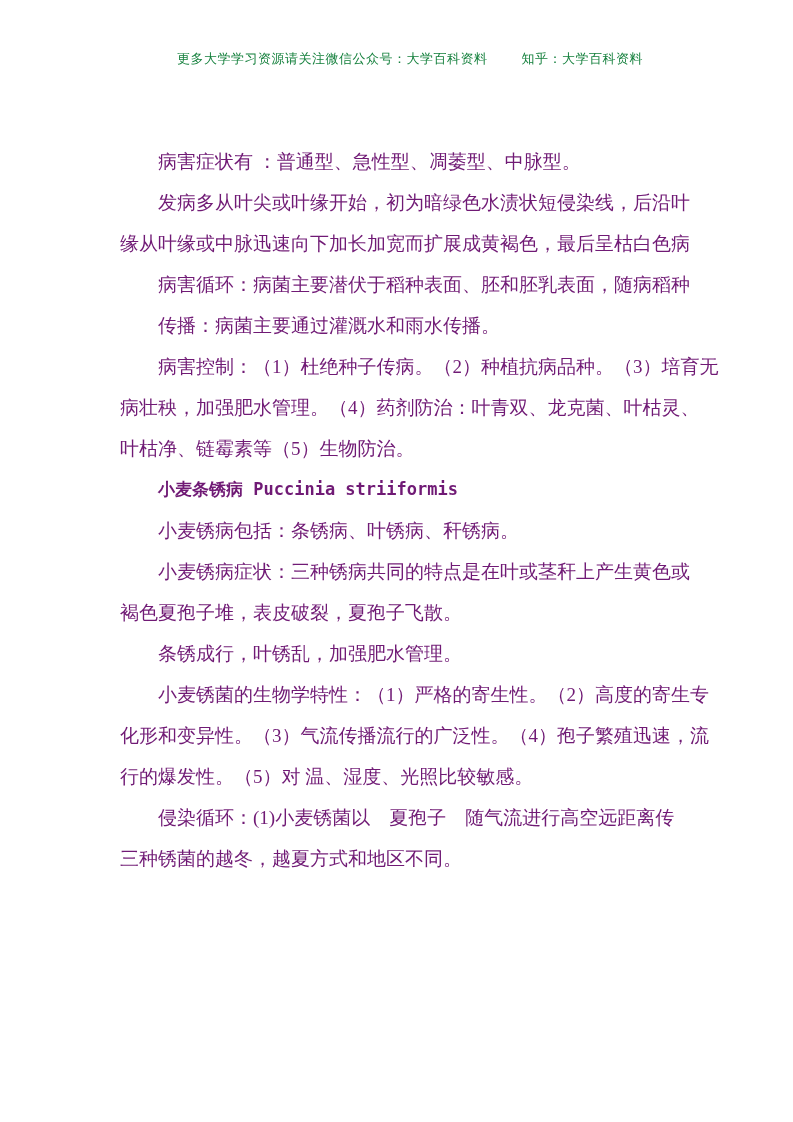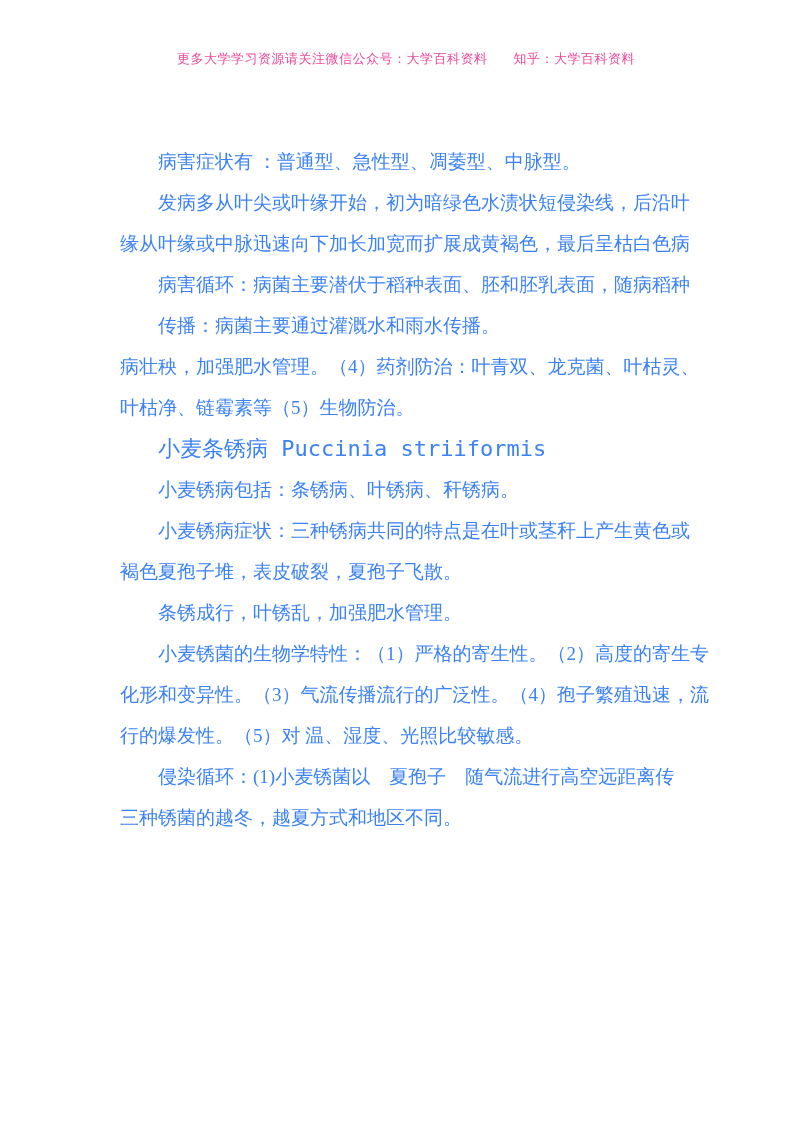--- a/index.html
+++ b/index.html
@@ -14,68 +14,69 @@
     background: #ffffff;
     overflow: hidden;
     font-family: "Liberation Serif", "DejaVu Serif", serif;
     color: #1c1c1c;
   }
   .page-header {
     position: absolute;
     top: 50px;
     left: 177px;
     display: flex;
-    gap: 26px;
+    gap: 34px;
     font-size: 13px;
-    color: #ec4899;
+    color: #15803d;
     letter-spacing: 0.5px;
     white-space: nowrap;
   }
   .doc-body {
     position: absolute;
     top: 141px;
     left: 120px;
     width: 565px;
   }
   .doc-line {
     height: 41px;
     display: flex;
     align-items: center;
     font-size: 19px;
     letter-spacing: 0px;
     white-space: pre;
-    color: #3b82f6;
+    color: #701a75;
   }
   .doc-line.indent {
     padding-left: 38px;
   }
   .doc-line.flush {
     padding-left: 0;
   }
   .doc-line.heading {
     padding-left: 38px;
-    font-weight: normal;
+    font-weight: bold;
     font-family: "DejaVu Sans Mono", "Liberation Serif", serif;
-    font-size: 22px;
+    font-size: 17px;
   }
 </style>
 </head>
 <body>
 
 <div class="page">
   <div class="page-header">
     <span>更多大学学习资源请关注微信公众号：大学百科资料</span>
     <span>知乎：大学百科资料</span>
   </div>
   <div class="doc-body">
       <div class="doc-line indent">病害症状有 ：普通型、急性型、凋萎型、中脉型。</div>
       <div class="doc-line indent">发病多从叶尖或叶缘开始，初为暗绿色水渍状短侵染线，后沿叶</div>
       <div class="doc-line flush">缘从叶缘或中脉迅速向下加长加宽而扩展成黄褐色，最后呈枯白色病</div>
       <div class="doc-line indent">病害循环：病菌主要潜伏于稻种表面、胚和胚乳表面，随病稻种</div>
       <div class="doc-line indent">传播：病菌主要通过灌溉水和雨水传播。</div>
+      <div class="doc-line indent">病害控制：（1）杜绝种子传病。（2）种植抗病品种。（3）培育无</div>
       <div class="doc-line flush">病壮秧，加强肥水管理。（4）药剂防治：叶青双、龙克菌、叶枯灵、</div>
       <div class="doc-line flush">叶枯净、链霉素等（5）生物防治。</div>
       <div class="doc-line heading">小麦条锈病 Puccinia striiformis</div>
       <div class="doc-line indent">小麦锈病包括：条锈病、叶锈病、秆锈病。</div>
       <div class="doc-line indent">小麦锈病症状：三种锈病共同的特点是在叶或茎秆上产生黄色或</div>
       <div class="doc-line flush">褐色夏孢子堆，表皮破裂，夏孢子飞散。</div>
       <div class="doc-line indent">条锈成行，叶锈乱，加强肥水管理。</div>
       <div class="doc-line indent">小麦锈菌的生物学特性：（1）严格的寄生性。（2）高度的寄生专</div>
       <div class="doc-line flush">化形和变异性。（3）气流传播流行的广泛性。（4）孢子繁殖迅速，流</div>
       <div class="doc-line flush">行的爆发性。（5）对 温、湿度、光照比较敏感。</div>

